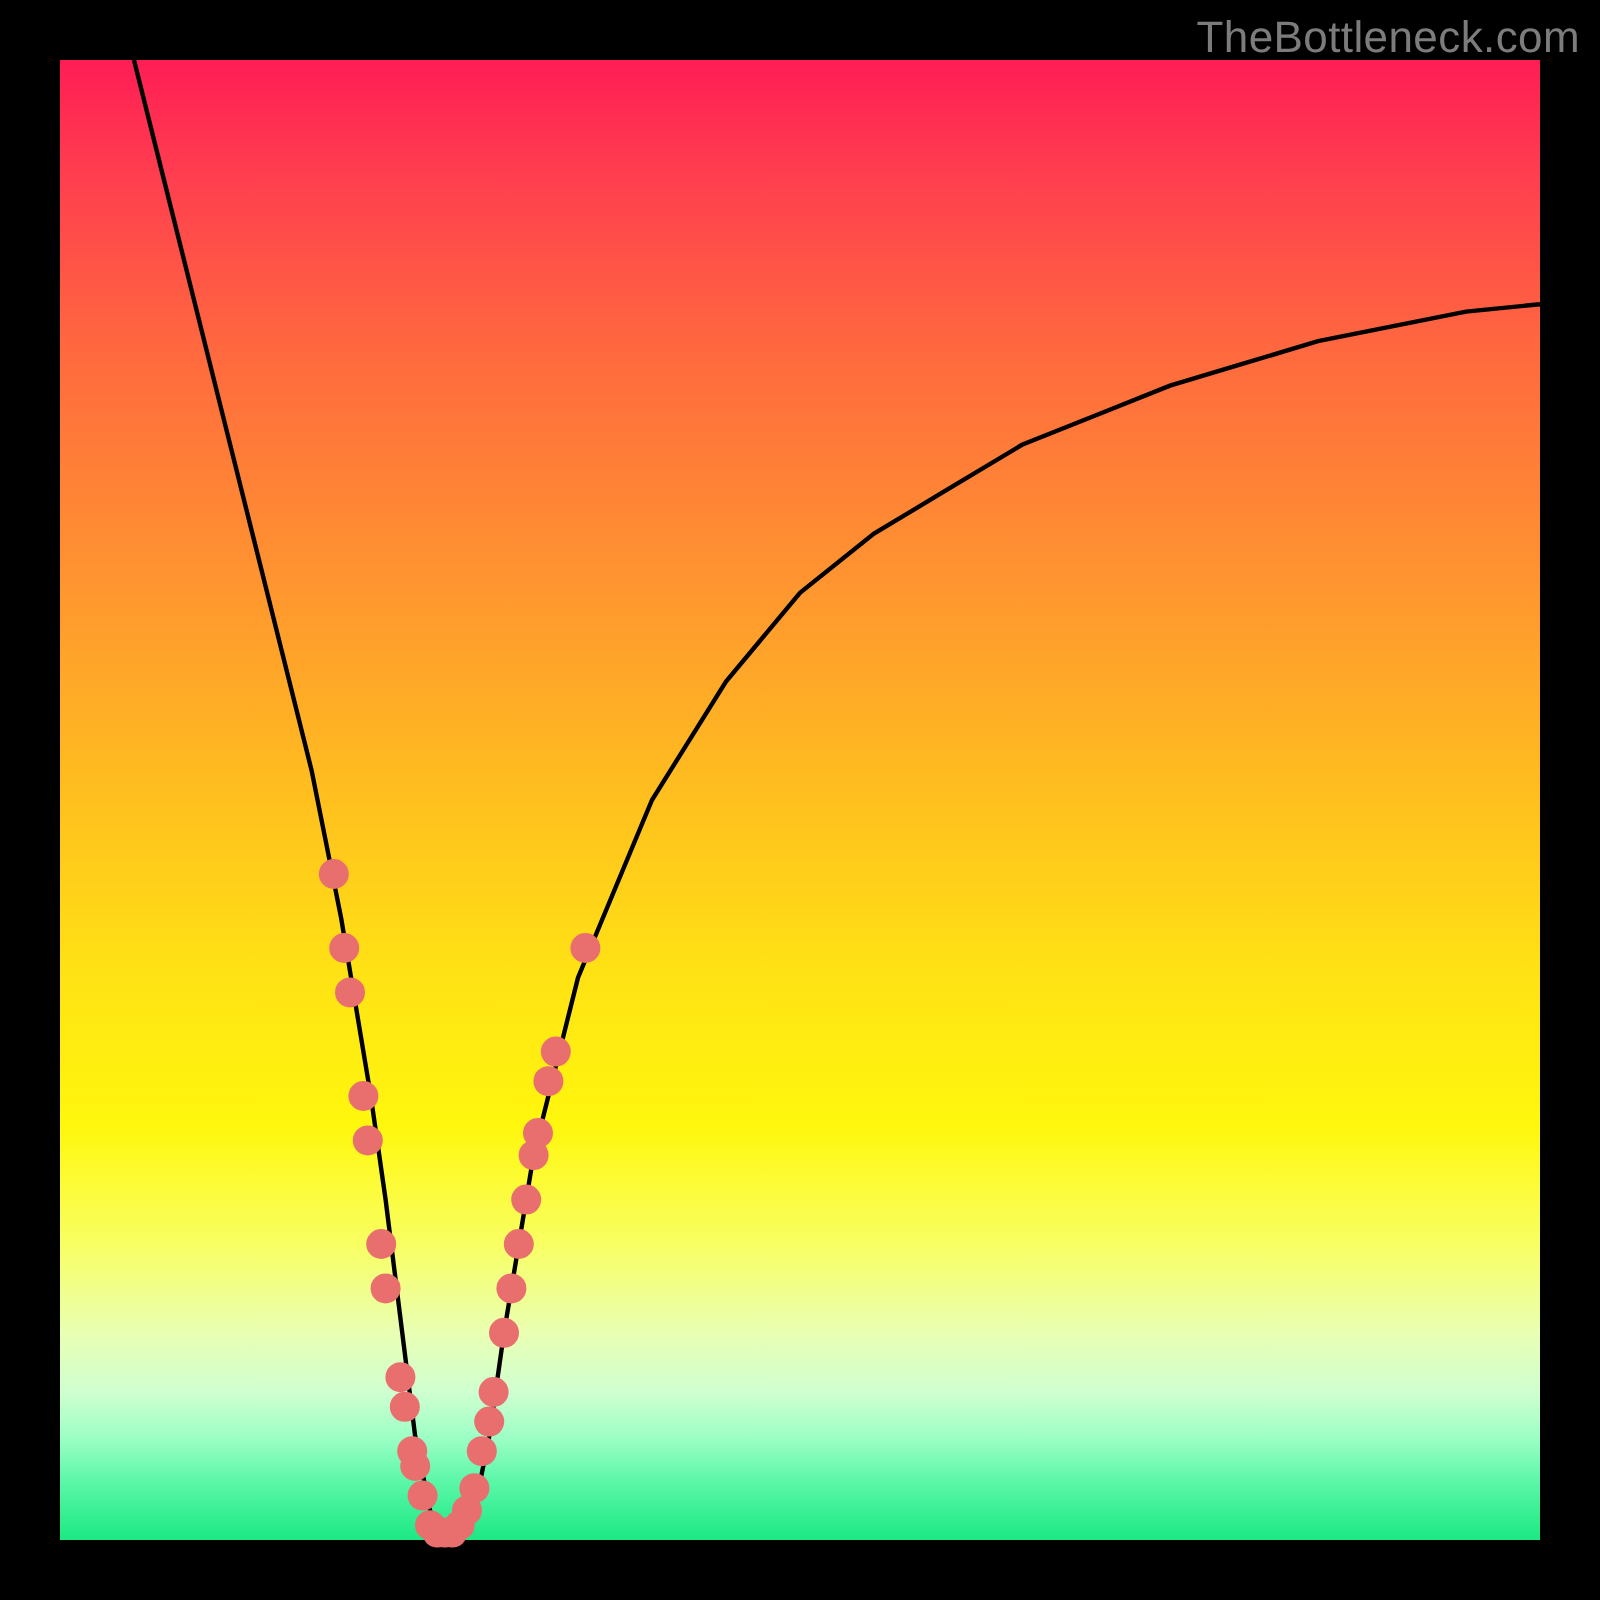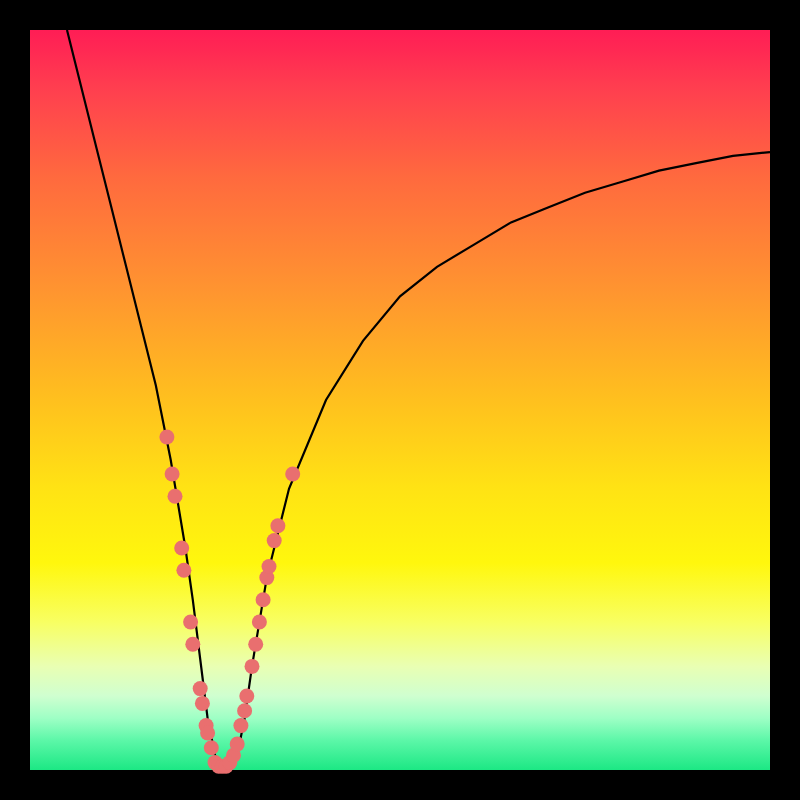--- a/index.html
+++ b/index.html
@@ -93,13 +93,14 @@
           <circle cx="229.4" cy="592.0" r="7.5" fill="#e96f6f"></circle>
           <circle cx="233.1" cy="569.8" r="7.5" fill="#e96f6f"></circle>
           <circle cx="236.8" cy="547.6" r="7.5" fill="#e96f6f"></circle>
           <circle cx="239.0" cy="536.5" r="7.5" fill="#e96f6f"></circle>
           <circle cx="244.2" cy="510.6" r="7.5" fill="#e96f6f"></circle>
           <circle cx="247.9" cy="495.8" r="7.5" fill="#e96f6f"></circle>
           <circle cx="262.7" cy="444.0" r="7.5" fill="#e96f6f"></circle>
         </g>
     </svg>
   </div>
+  <div class="watermark">TheBottleneck.com</div>
 </div>
 
 </body></html>

